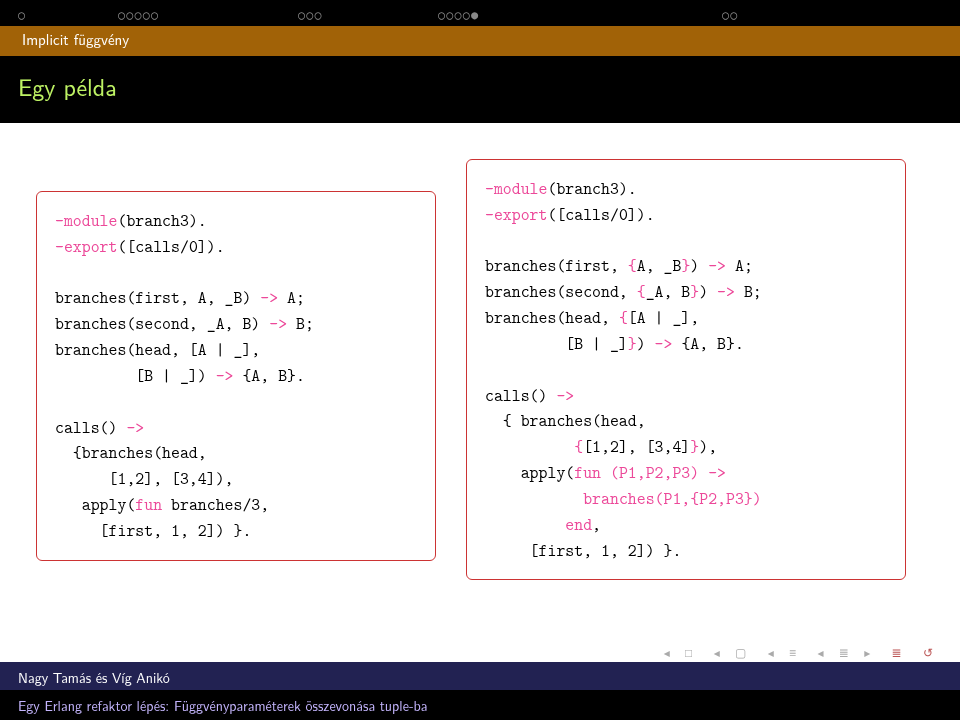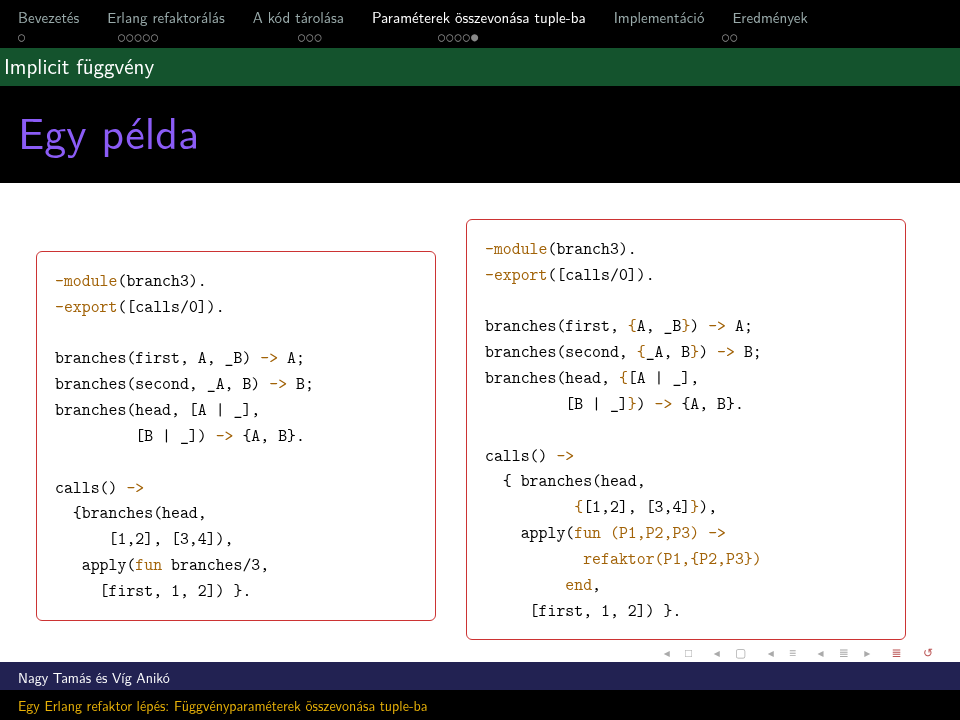--- a/index.html
+++ b/index.html
@@ -13,70 +13,62 @@
     background: #000; color: #999;
     padding: 6px 18px 4px 18px;
     font-size: 15px;
   }
   .nav-row1 { display: flex; gap: 28px; }
   .nav-item { color: #9aa; }
   .nav-item.active { color: #fff; }
   .dots { display: flex; gap: 28px; margin-top: 2px; font-family: monospace; font-size: 12px; letter-spacing: 1px; color: #888; }
   .dots span { display: inline-block; }
   .subsection {
-    background: #14532d; color: #fff;
-    padding: 2px 18px 6px 4px;
-    font-size: 21px;
+    background: #a16207; color: #fff;
+    padding: 2px 18px 6px 22px;
+    font-size: 15px;
   }
   .title {
-    background: #000; color: #8b5cf6;
+    background: #000; color: #bef264;
     padding: 12px 18px 20px 18px;
-    font-size: 44px; font-weight: normal;
+    font-size: 24px; font-weight: normal;
   }
   .content {
     display: flex; gap: 30px;
     padding: 36px 36px 0 36px;
     align-items: flex-start;
   }
   .codebox {
     border: 1px solid #c33; border-radius: 6px;
     padding: 16px 18px;
     font-family: "Latin Modern Mono", "Courier New", monospace;
     font-size: 17px; line-height: 1.52;
     white-space: pre;
   }
   .left { width: 400px; margin-top: 32px; }
   .right { width: 440px; }
-  .kw { color: #a16207; }
+  .kw { color: #ec4899; }
   .footer1, .footer2 {
     position: absolute; left: 0; width: 100%;
     padding: 5px 18px; font-size: 14px;
     display: flex; justify-content: space-between;
   }
   .footer1 { bottom: 28px; background: #222252; color: #fff; }
-  .footer2 { bottom: 0; background: #000; color: #eab308; }
+  .footer2 { bottom: 0; background: #000; color: #c4b5fd; }
   .navicons {
     position: absolute; right: 18px; bottom: 60px;
     font-size: 12px; color: #aaa; letter-spacing: 6px;
     font-family: sans-serif;
   }
   .navicons span { margin: 0 3px; }
 </style>
 </head>
 <body>
 
 <div class="nav">
-  <div class="nav-row1" id="nav-row1">
-      <span class="nav-item">Bevezetés</span>
-      <span class="nav-item">Erlang refaktorálás</span>
-      <span class="nav-item">A kód tárolása</span>
-      <span class="nav-item active">Paraméterek összevonása tuple-ba</span>
-      <span class="nav-item">Implementáció</span>
-      <span class="nav-item">Eredmények</span>
-    </div>
   <div class="dots" id="nav-dots">
       <span style="width: 72px;">○</span>
       <span style="width: 152px;">○○○○○</span>
       <span style="width: 112px;">○○○</span>
       <span style="width: 256px;">○○○○●</span>
       <span style="width: 104px;">○○</span>
       <span style="width: 80px;"></span>
     </div>
 </div>
 <div class="subsection">Implicit függvény</div>
@@ -101,21 +93,21 @@
 
 branches(first, <span class="kw">{</span>A, _B<span class="kw">}</span>) <span class="kw">-&gt;</span> A;
 branches(second, <span class="kw">{</span>_A, B<span class="kw">}</span>) <span class="kw">-&gt;</span> B;
 branches(head, <span class="kw">{</span>[A | _],
          [B | _]<span class="kw">}</span>) <span class="kw">-&gt;</span> {A, B}.
 
 calls() <span class="kw">-&gt;</span>
   { branches(head,
           <span class="kw">{</span>[1,2], [3,4]<span class="kw">}</span>),
     apply(<span class="kw">fun</span> <span class="kw">(P1,P2,P3) -&gt;</span>
-           <span class="kw">refaktor(P1,{P2,P3})</span>
+           <span class="kw">branches(P1,{P2,P3})</span>
          <span class="kw">end</span>,
      [first, 1, 2]) }.</div>
 </div>
 
 <div class="navicons">
   <span>◂ □</span>
   <span>◂ ▢</span>
   <span>◂ ≡</span>
   <span>◂ ≣ ▸</span>
   <span style="color:#b55">≣</span>

